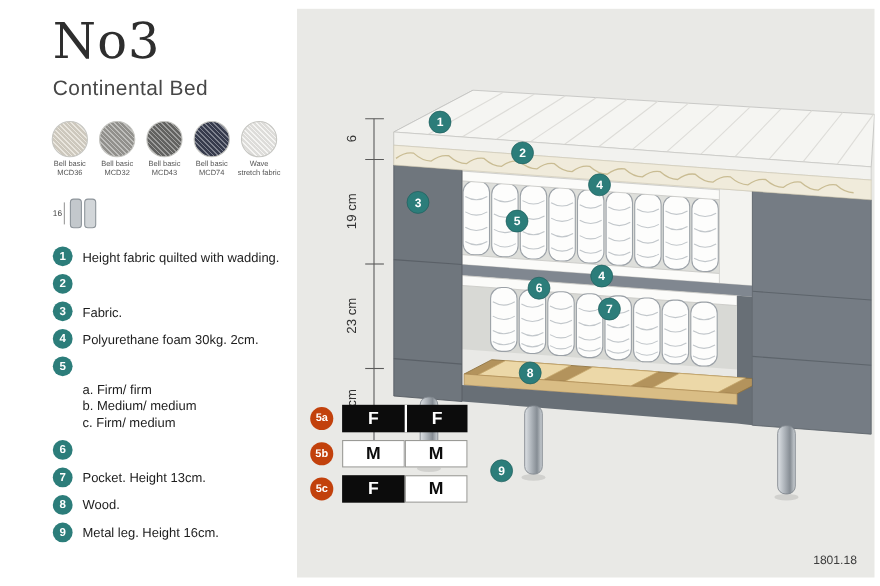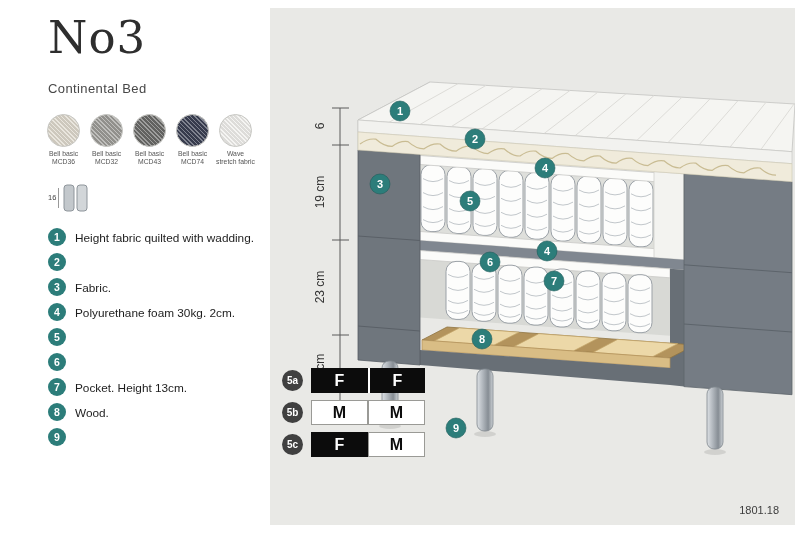--- a/index.html
+++ b/index.html
@@ -1,38 +1,38 @@
 <!DOCTYPE html>
 <html><head>
 <meta charset="utf-8">
 <style>
   *{box-sizing:border-box;margin:0;padding:0}
   html,body{width:800px;height:533px}
   body{font-family:"Liberation Sans",sans-serif;background:#fff;position:relative;overflow:hidden}
   .left{position:absolute;left:0;top:0;width:285px;height:533px;padding:14px 0 0 48px;background:#fff}
   .title{font-family:"DejaVu Serif",serif;font-size:45px;color:#2e2e2e;letter-spacing:1px;line-height:1.05}
-  .subtitle{font-size:13px;color:#474747;letter-spacing:.4px;margin-top:20px}
+  .subtitle{font-size:19px;color:#474747;letter-spacing:.4px;margin-top:9px}
   .swatches{display:flex;gap:4px;margin-top:18px;margin-left:-4px}
   .swatch{width:39px;text-align:center}
   .swatch-circle{width:33px;height:33px;border-radius:50%;border:1px solid #c6c6c2;margin:0 auto;
     background-image:repeating-linear-gradient(45deg, rgba(255,255,255,.35) 0 1px, rgba(0,0,0,.08) 1px 3px)}
   .swatch-label{font-size:6.8px;color:#555;margin-top:3px;line-height:1.18}
   .leg-thumb{margin-top:15px;display:flex;align-items:center;gap:3px;height:34px}
   .leg-thumb .n{font-size:7.5px;color:#444;border-right:1px solid #999;padding-right:2px;line-height:20px}
   .legend{margin-top:13px}
   .li{display:flex;align-items:flex-start;gap:9px;margin-bottom:7px}
   .badge{flex:0 0 auto;width:18px;height:18px;border-radius:50%;background:#2c7d7a;color:#fff;
     font-size:10.5px;font-weight:bold;display:flex;align-items:center;justify-content:center}
   .li-text{font-size:11.8px;color:#1d1d1d;padding-top:2.5px}
   .options{margin:-2px 0 7px 27px;font-size:11.8px;color:#1d1d1d;line-height:1.28}
   .panel{position:absolute;left:270px;top:8px;width:525px;height:517px;background:#e9e9e6}
   svg.bed{position:absolute;left:0;top:0;display:block}
   .firmness{position:absolute;left:12px;top:360px}
   .frow{display:flex;align-items:center;margin-bottom:7px}
-  .fbadge{width:21px;height:21px;border-radius:50%;background:#404040;color:#fff;font-size:10px;
+  .fbadge{width:21px;height:21px;border-radius:50%;background:#c2410c;color:#fff;font-size:10px;
     font-weight:bold;display:flex;align-items:center;justify-content:center;margin-right:8px}
   .fcells{display:flex}
   .fcell{width:57px;height:25px;display:flex;align-items:center;justify-content:center;font-weight:bold;font-size:16px}
   .fcell.dark{background:#0c0c0c;color:#fff}
   .fcell.dark + .fcell.dark{border-left:2px solid #fff}
   .fcell.light{background:#fff;color:#0c0c0c;border:1px solid #9a9a96}
   .version{position:absolute;right:16px;bottom:9px;font-size:11px;color:#3d3d3d}
 </style>
 </head>
 <body>
@@ -84,33 +84,39 @@
       <div class="badge">3</div>
       <div class="li-text">Fabric.</div>
     </div>
     <div class="li">
       <div class="badge">4</div>
       <div class="li-text">Polyurethane foam 30kg. 2cm.</div>
     </div>
     <div class="li">
       <div class="badge">5</div>
     </div>
+    <div class="options">
+      <div>a. Firm/ firm</div>
+      <div>b. Medium/ medium</div>
+      <div>c. Firm/ medium</div>
+    </div>
     <div class="li">
       <div class="badge">6</div>
     </div>
     <div class="li">
       <div class="badge">7</div>
       <div class="li-text">Pocket. Height 13cm.</div>
     </div>
     <div class="li">
       <div class="badge">8</div>
       <div class="li-text">Wood.</div>
     </div>
     <div class="li">
       <div class="badge">9</div>
+      <div class="li-text">Metal leg. Height 16cm.</div>
     </div>
   </div>
 </div>
 
 <div class="panel">
   <svg class="bed" width="525" height="517" viewBox="0 0 525 517">
     <defs>
       <linearGradient id="legGrad" x1="0" y1="0" x2="1" y2="0">
         <stop offset="0" stop-color="#dde1e5"></stop>
           <stop offset="0.35" stop-color="#b2b8be"></stop>

